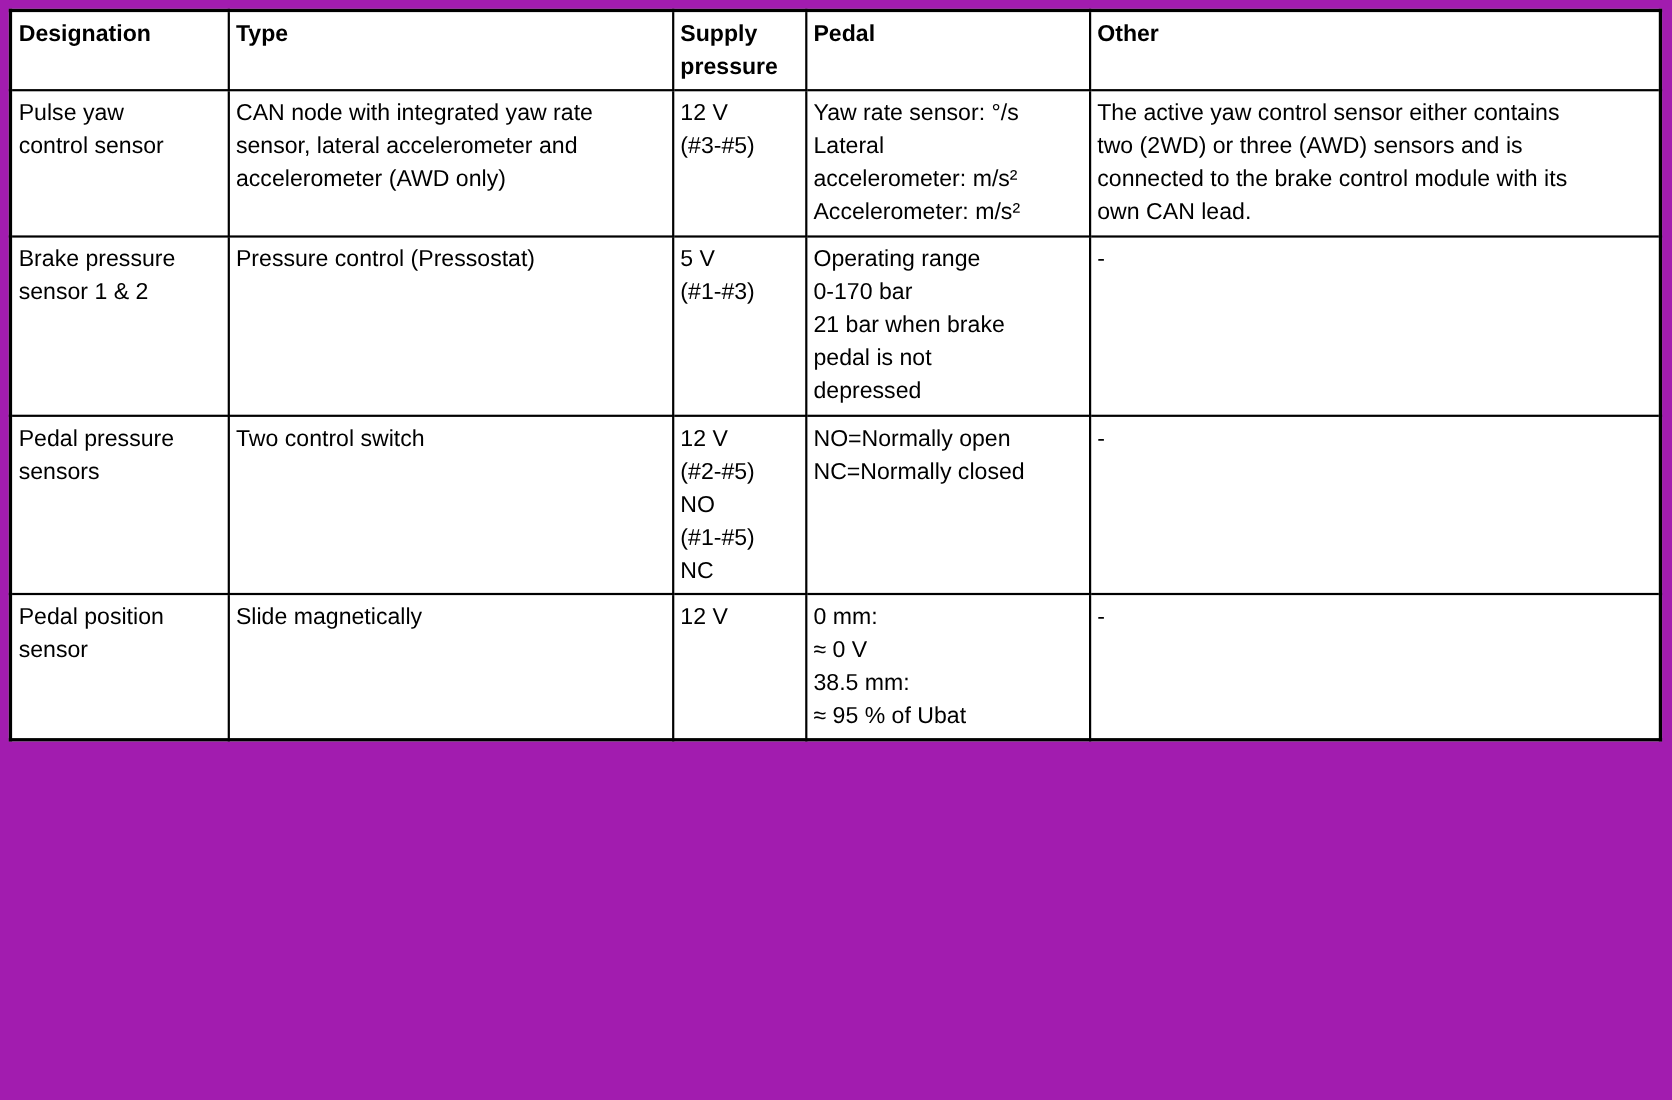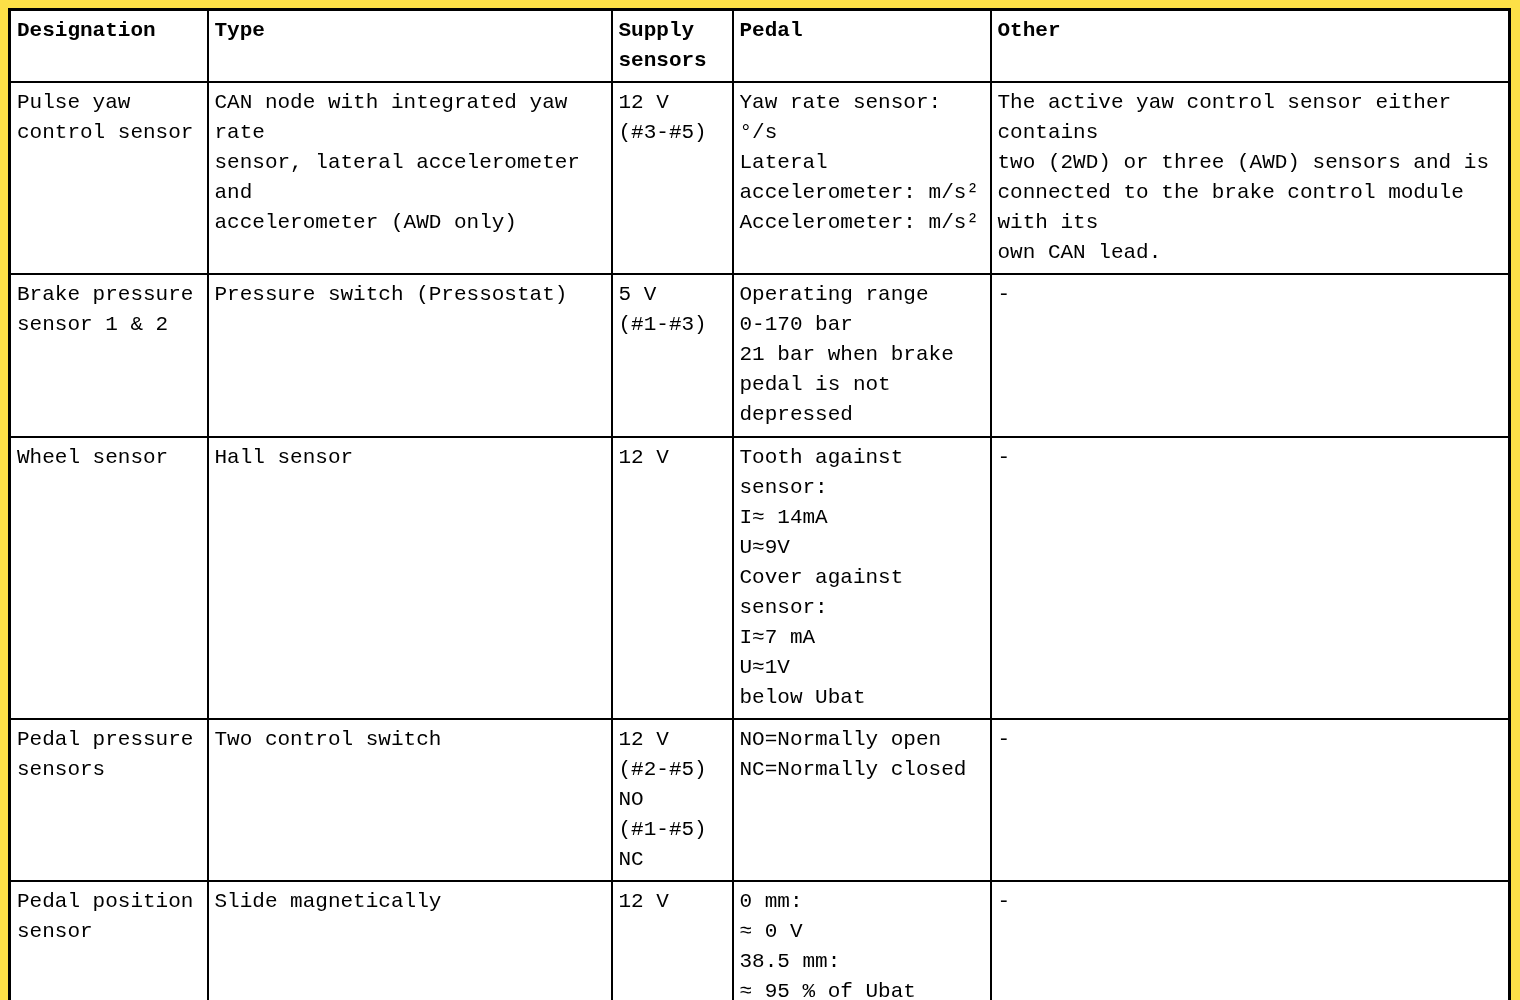--- a/index.html
+++ b/index.html
@@ -8,23 +8,22 @@
     background: #ffffff;
     width: 1520px;
     height: 1000px;
     font-family: "Liberation Sans", sans-serif;
     color: #000000;
   }
   .page {
     position: relative;
     width: 1520px;
     height: 1000px;
-    background: #fde047;
+    background: #a21caf;
     overflow: hidden;
-    font-family: Liberation Mono, monospace;
   }
   table.spec-table {
     position: absolute;
     left: 8px;
     top: 8px;
     width: 1500px;
     border-collapse: collapse;
     table-layout: fixed;
     border: 3px solid #000000;
     background: #ffffff;
@@ -61,21 +60,21 @@
       <col style="width:198px">
       <col style="width:404px">
       <col style="width:121px">
       <col style="width:258px">
       <col style="width:519px">
     </colgroup>
     <thead>
       <tr class="hdr">
         <th>Designation</th>
         <th>Type</th>
-        <th>Supply sensors</th>
+        <th>Supply pressure</th>
         <th>Pedal</th>
         <th>Other</th>
       </tr>
     </thead>
     <tbody>
       <tr class="row-0">
         <td>Pulse yaw
 control sensor</td>
         <td>CAN node with integrated yaw rate
 sensor, lateral accelerometer and
@@ -87,41 +86,28 @@
 accelerometer: m/s²
 Accelerometer: m/s²</td>
         <td>The active yaw control sensor either contains
 two (2WD) or three (AWD) sensors and is
 connected to the brake control module with its
 own CAN lead.</td>
       </tr>
       <tr class="row-1">
         <td>Brake pressure
 sensor 1 &amp; 2</td>
-        <td>Pressure switch (Pressostat)</td>
+        <td>Pressure control (Pressostat)</td>
         <td>5 V
 (#1-#3)</td>
         <td>Operating range
 0-170 bar
 21 bar when brake
 pedal is not
 depressed</td>
-        <td>-</td>
-      </tr>
-      <tr class="row-3">
-        <td>Wheel sensor</td>
-        <td>Hall sensor</td>
-        <td>12 V</td>
-        <td>Tooth against sensor:
-I≈ 14mA
-U≈9V
-Cover against sensor:
-I≈7 mA
-U≈1V
-below Ubat</td>
         <td>-</td>
       </tr>
       <tr class="row-4">
         <td>Pedal pressure
 sensors</td>
         <td>Two control switch</td>
         <td>12 V
 (#2-#5)
 NO
 (#1-#5)

